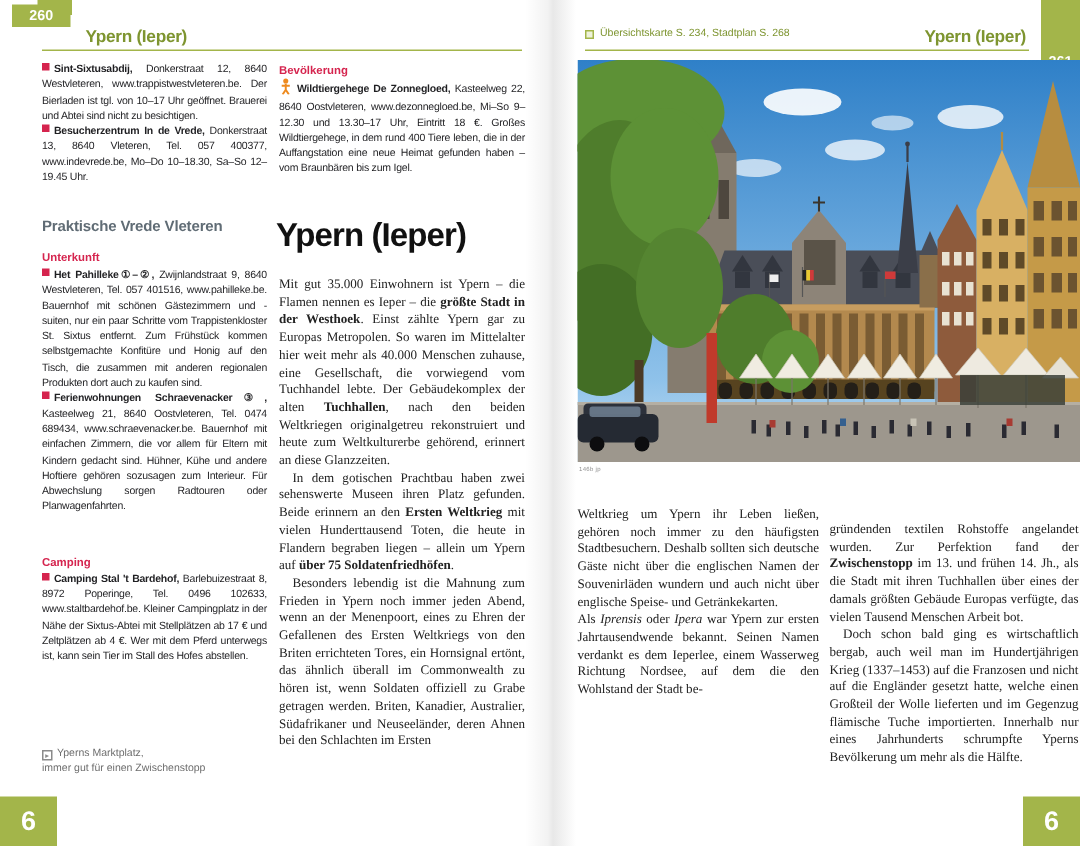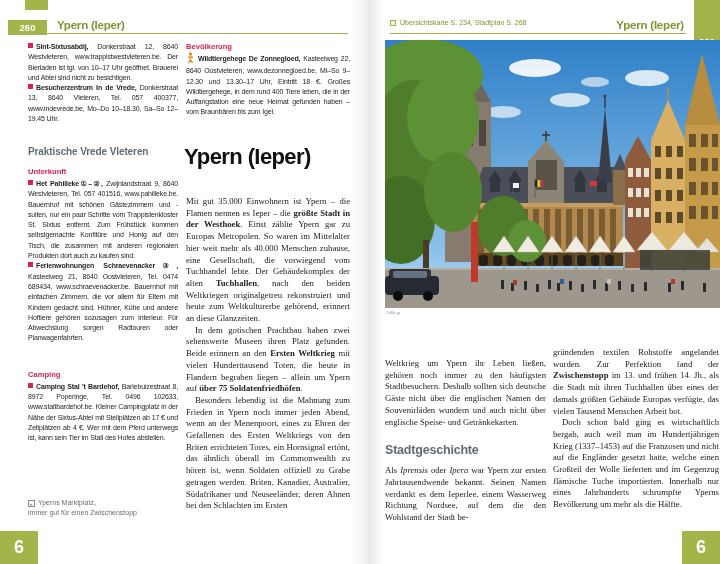--- a/index.html
+++ b/index.html
@@ -46,21 +46,21 @@
              display:flex;align-items:center;justify-content:center}
   .gutter{background:linear-gradient(90deg,rgba(0,0,0,0) 0%,rgba(0,0,0,0.05) 45%,rgba(0,0,0,0.09) 55%,rgba(0,0,0,0) 100%)}
   .photo{display:block}
 </style>
 </head>
 <body>
 
 <div id="spread">
 
   <div class="abs tab" style="left:25px;top:0;width:23px;height:10px"></div>
-  <div class="abs pagenum" style="left:8px;top:20px;width:39px;height:15px">260</div>
+  <div class="abs pagenum" style="left:8px;top:3px;width:39px;height:15px">260</div>
   <div class="abs htitle" style="left:57px;top:19px">Ypern (Ieper)</div>
   <div class="abs hrule" style="left:28px;top:33px;width:320px"></div>
 
   <div class="abs mapref" style="left:390px;top:19px">
     <span class="mapsq"></span>
     <span>Übersichtskarte S. 234, Stadtplan S. 268</span>
   </div>
   <div class="abs htitle" style="left:500px;top:19px;width:184px;text-align:right">Ypern (Ieper)</div>
   <div class="abs pagenum bottomed" style="left:694px;top:0;width:26px;height:50px">261</div>
   <div class="abs hrule" style="left:390px;top:33px;width:296px"></div>
@@ -90,21 +90,21 @@
   <h3 class="abs sublabel" style="left:186px;top:42px">Bevölkerung</h3>
   <div class="abs" style="left:186px;top:52px;width:164px">
     <p class="tip"><span class="act-ic"><svg width="9" height="11" viewBox="0 0 9 11">
             <circle cx="4.5" cy="2" r="1.7" fill="#ee8a1e"></circle>
             <path d="M4.5 3.8 L4.5 7.8 M1.8 5.2 L7.2 5.2 M4.5 7.8 L2.4 11 M4.5 7.8 L6.6 11" stroke="#ee8a1e" stroke-width="1.3" fill="none"></path>
           </svg></span><span><span class="b">Wildtiergehege De Zonnegloed,</span><span> Kasteelweg 22, 8640 Oostvleteren, www.dezonnegloed.be, Mi–So 9–12.30 und 13.30–17 Uhr, Eintritt 18 €. Großes Wildtiergehege, in dem rund 400 Tiere leben, die in der Auffangstation eine neue Heimat gefunden haben – vom Braunbären bis zum Igel.</span></span></p>
   </div>
 
   <h1 class="abs main-title" style="left:184px;top:144px">Ypern (Ieper)</h1>
 
-  <div class="abs" style="left:186px;top:196px;width:164px">
+  <div class="abs" style="left:186px;top:184px;width:164px">
     <p class="body-p"><span>Mit gut 35.000 Einwohnern ist Ypern – die Flamen nennen es Ieper – die </span><span class="b">größte Stadt in der Westhoek</span><span>. Einst zählte Ypern gar zu Europas Metropolen. So waren im Mittelalter hier weit mehr als 40.000 Menschen zuhause, eine Gesellschaft, die vorwiegend vom Tuchhandel lebte. Der Gebäudekomplex der alten </span><span class="b">Tuchhallen</span><span>, nach den beiden Weltkriegen originalgetreu rekonstruiert und heute zum Weltkulturerbe gehörend, erinnert an diese Glanzzeiten.</span></p>
     <p class="body-p indent"><span>In dem gotischen Prachtbau haben zwei sehenswerte Museen ihren Platz gefunden. Beide erinnern an den </span><span class="b">Ersten Weltkrieg</span><span> mit vielen Hunderttausend Toten, die heute in Flandern begraben liegen – allein um Ypern auf </span><span class="b">über 75 Soldatenfriedhöfen</span><span>.</span></p>
     <p class="body-p indent"><span>Besonders lebendig ist die Mahnung zum Frieden in Ypern noch immer jeden Abend, wenn an der Menenpoort, eines zu Ehren der Gefallenen des Ersten Weltkriegs von den Briten errichteten Tores, ein Hornsignal ertönt, das ähnlich überall im Commonwealth zu hören ist, wenn Soldaten offiziell zu Grabe getragen werden. Briten, Kanadier, Australier, Südafrikaner und Neuseeländer, deren Ahnen bei den Schlachten im Ersten</span></p>
   </div>
 
   <div class="abs gutter" style="left:350px;top:0;width:34px;height:564px"></div>
 
   <div class="abs" style="left:385px;top:40px;width:335px;height:268px">
     <svg class="photo" width="335" height="268" viewBox="0 0 335 268" preserveAspectRatio="none">
       <defs>
@@ -301,23 +301,22 @@
       <g>
         <rect x="128" y="240" width="4" height="5" fill="#a83b32"></rect>
         <rect x="175" y="239" width="4" height="5" fill="#35608f"></rect>
         <rect x="222" y="239" width="4" height="5" fill="#c8c3b6"></rect>
         <rect x="286" y="239" width="4" height="5" fill="#a83b32"></rect>
       </g>
     </svg>
   </div>
   <div class="abs credit" style="left:386px;top:310px">146b jp</div>
 
-  <div class="abs" style="left:385px;top:358px;width:161px">
+  <div class="abs" style="left:385px;top:337px;width:161px">
     <p class="body-p"><span>Weltkrieg um Ypern ihr Leben ließen, gehören noch immer zu den häufigsten Stadtbesuchern. Deshalb sollten sich deutsche Gäste nicht über die englischen Namen der Souvenirläden wundern und auch nicht über englische Speise- und Getränkekarten.</span></p>
-    <h2 class="history-h" style="margin-top:15px;margin-bottom:8px">Stadtgeschichte</h2>
     <p class="body-p"><span>Als </span><span class="i">Iprensis</span><span> oder </span><span class="i">Ipera</span><span> war Ypern zur ersten Jahrtausendwende bekannt. Seinen Namen verdankt es dem Ieperlee, einem Wasserweg Richtung Nordsee, auf dem die den Wohlstand der Stadt be-</span></p>
   </div>
 
   <div class="abs" style="left:553px;top:347px;width:166px">
     <p class="body-p"><span>gründenden textilen Rohstoffe angelandet wurden. Zur Perfektion fand der </span><span class="b">Zwischenstopp</span><span> im 13. und frühen 14. Jh., als die Stadt mit ihren Tuchhallen über eines der damals größten Gebäude Europas verfügte, das vielen Tausend Menschen Arbeit bot.</span></p>
     <p class="body-p indent"><span>Doch schon bald ging es wirtschaftlich bergab, auch weil man im Hundertjährigen Krieg (1337–1453) auf die Franzosen und nicht auf die Engländer gesetzt hatte, welche einen Großteil der Wolle lieferten und im Gegenzug flämische Tuche importierten. Innerhalb nur eines Jahrhunderts schrumpfte Yperns Bevölkerung um mehr als die Hälfte.</span></p>
   </div>
 
   <div class="abs badge-big" style="left:682px;top:531px;width:38px;height:33px">6</div>
 

